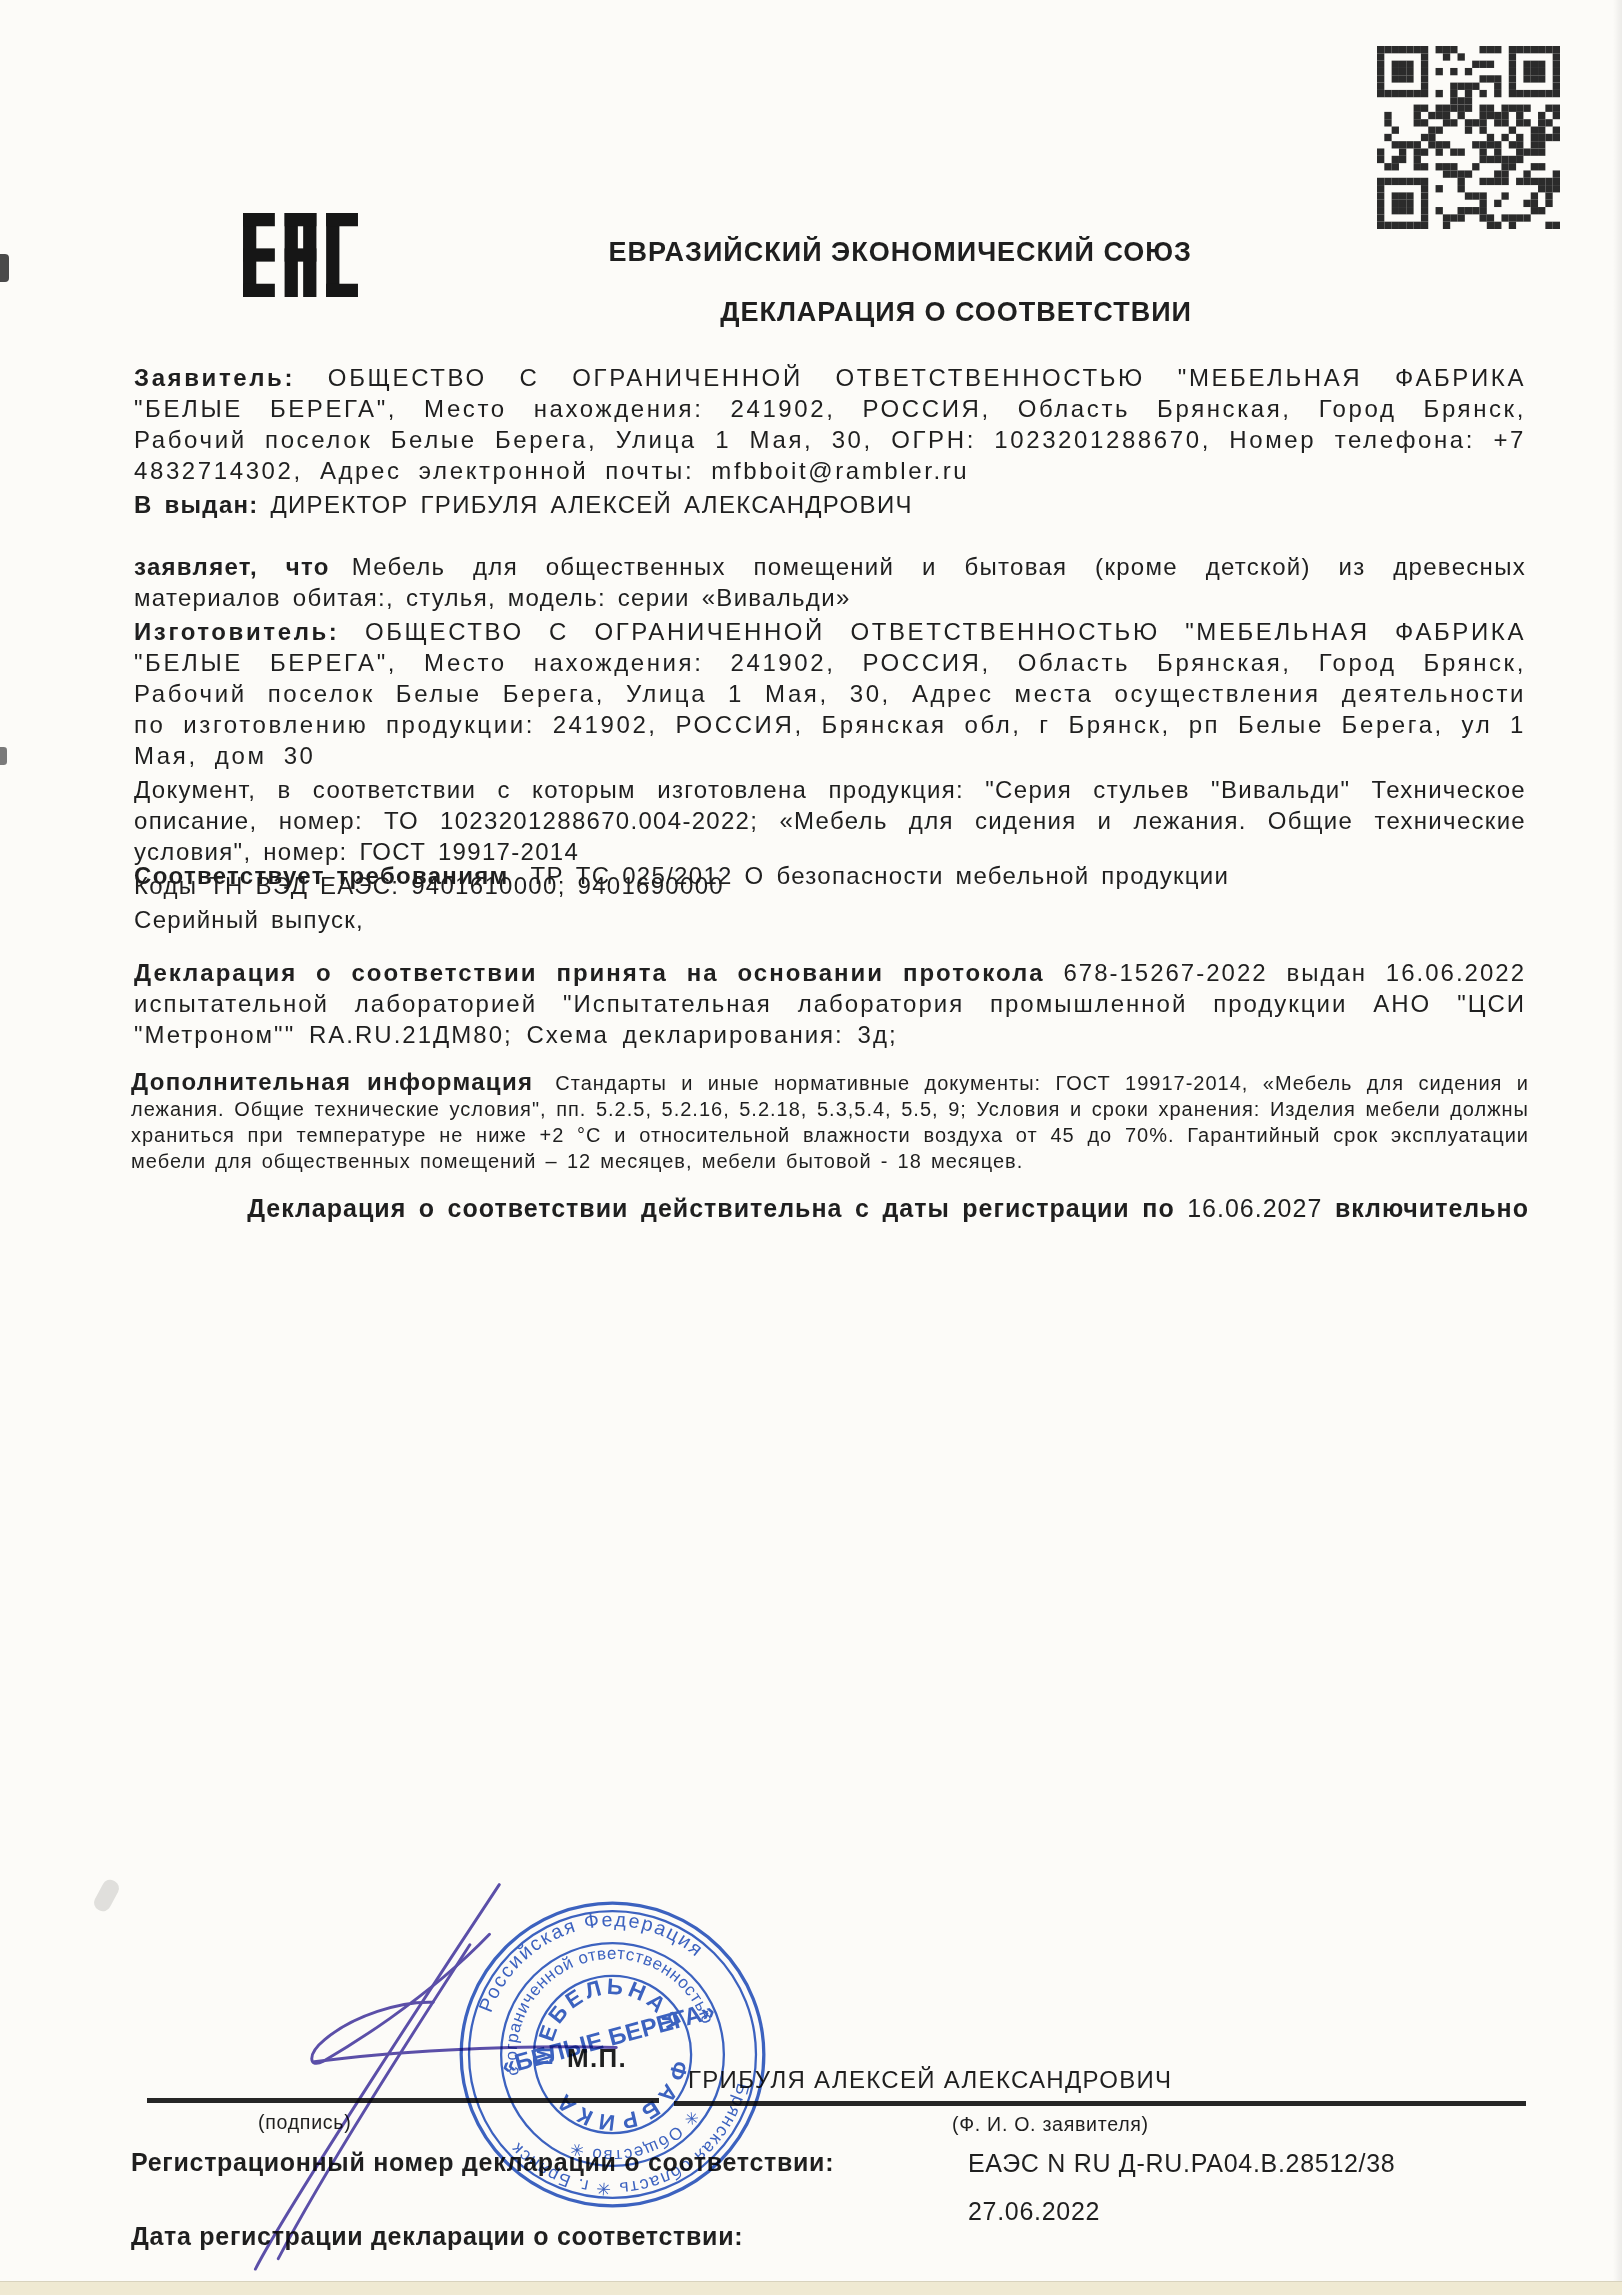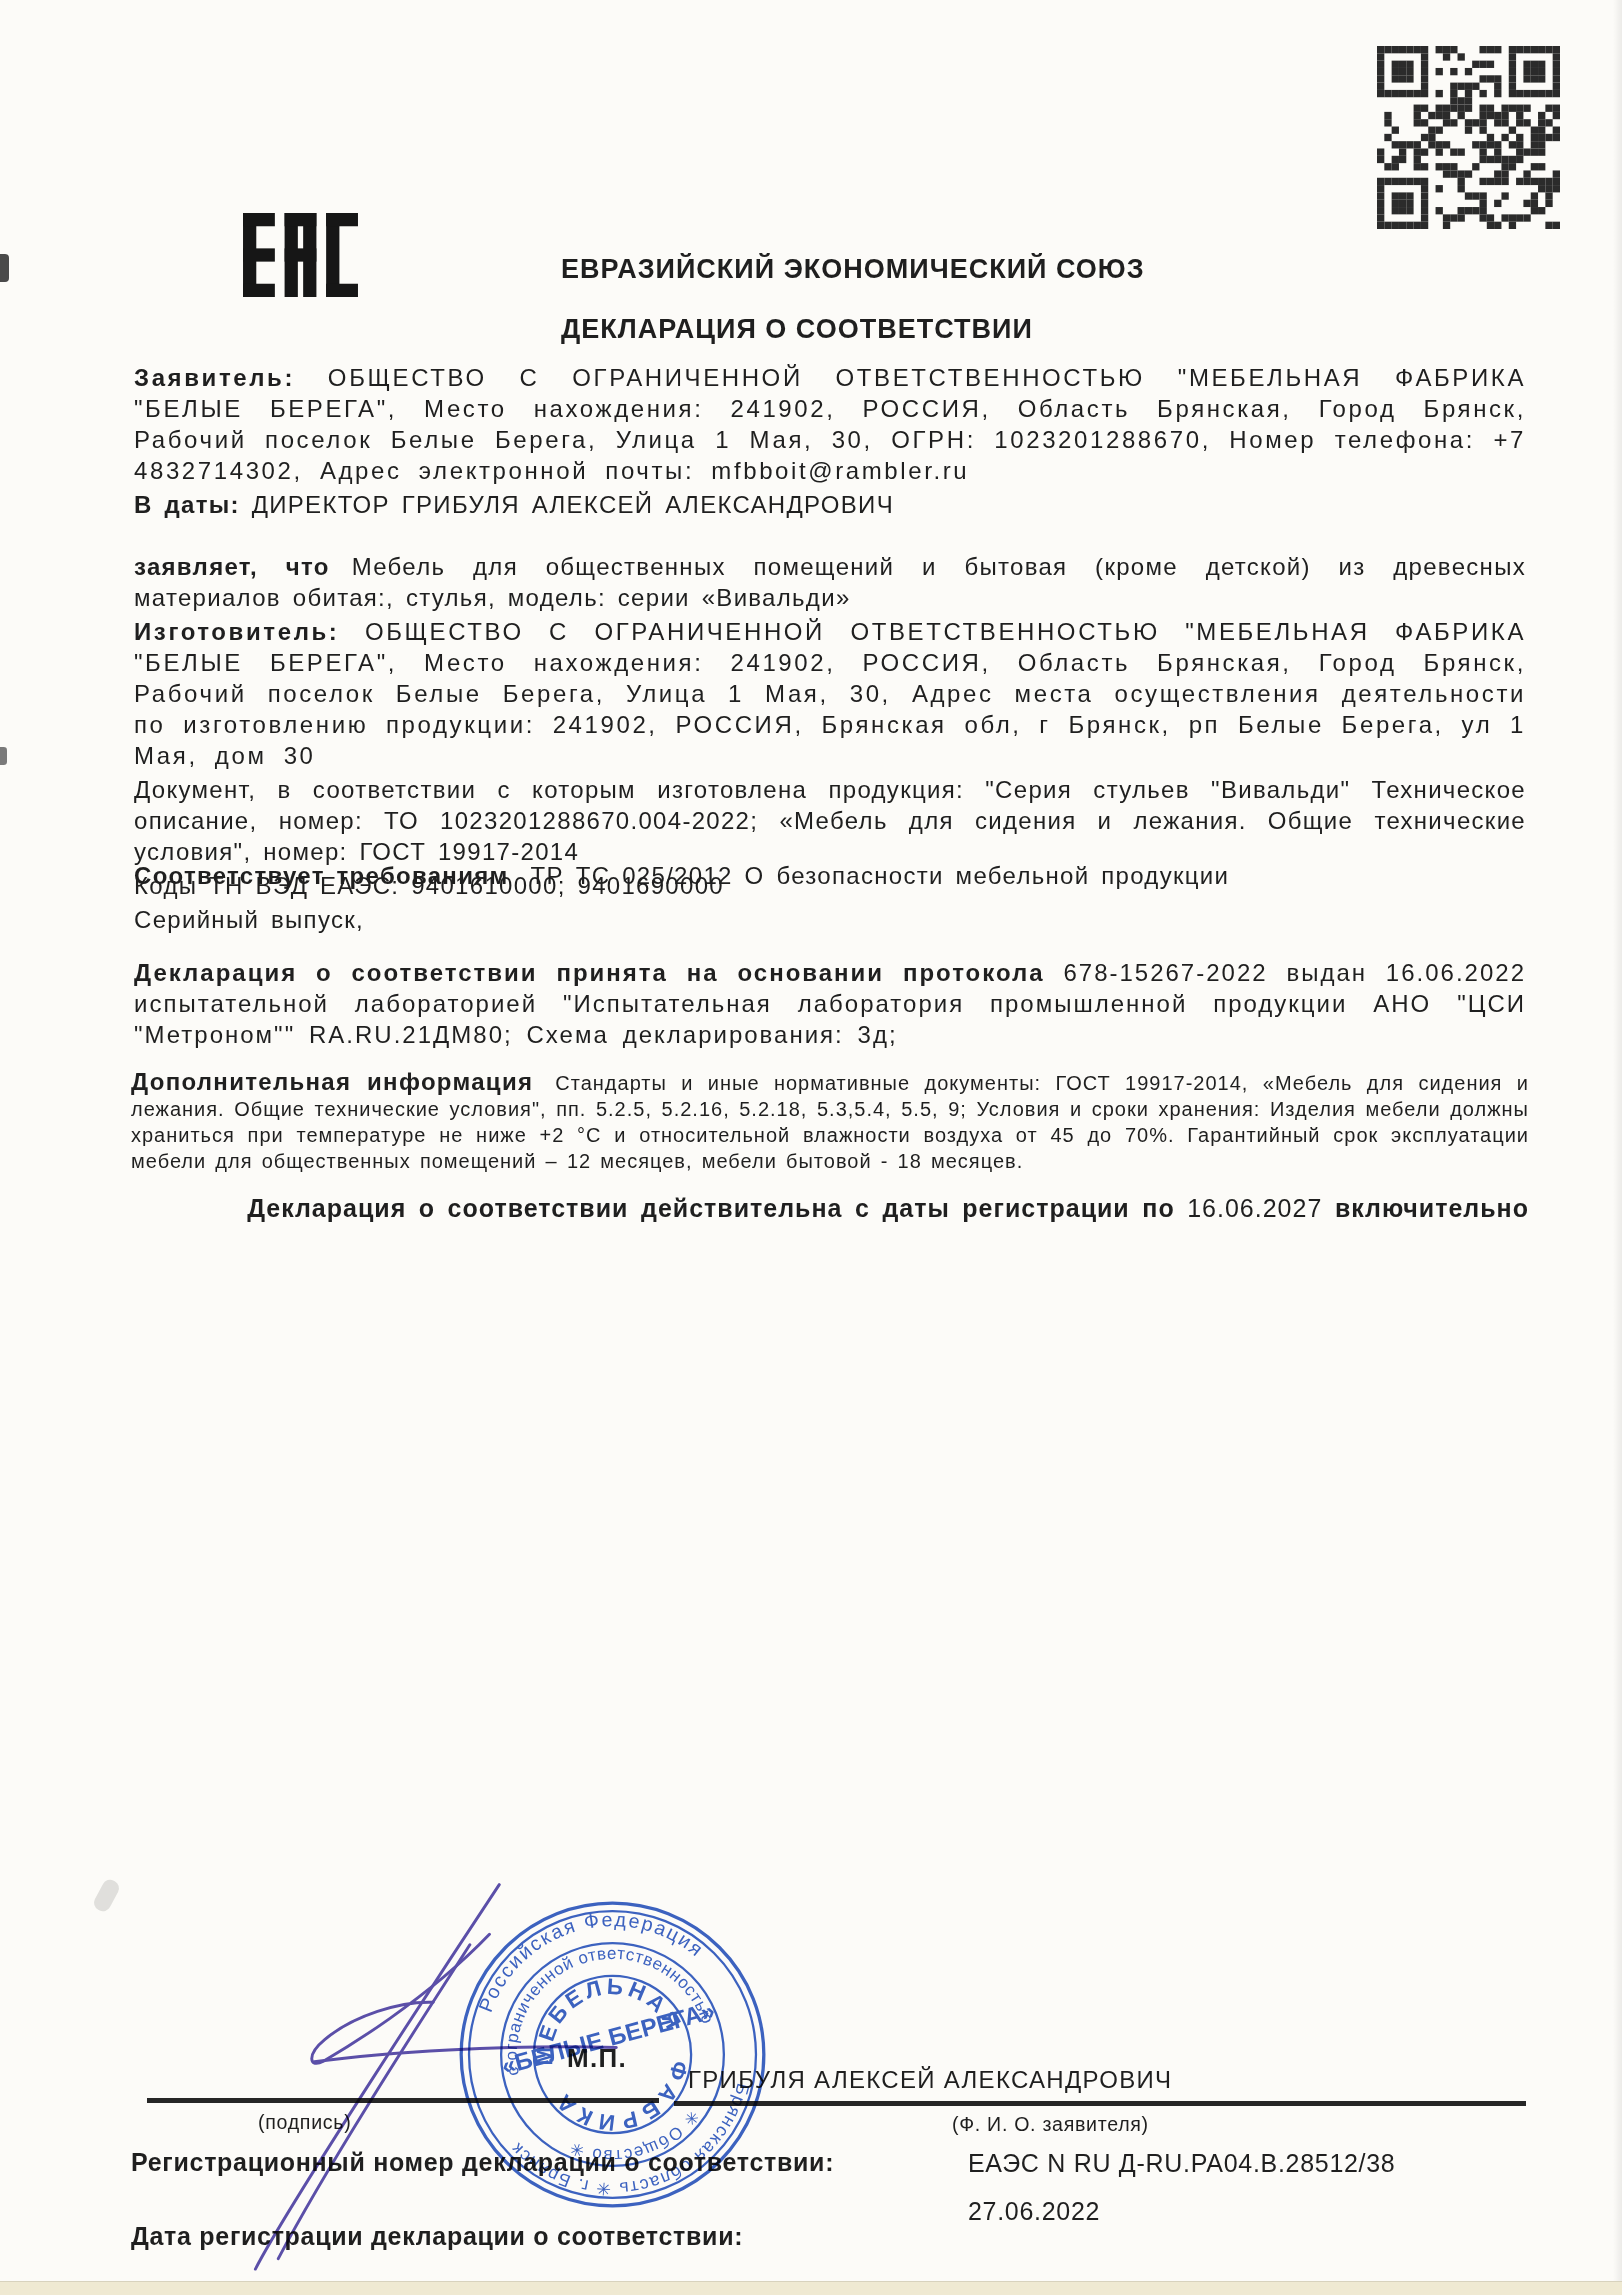--- a/index.html
+++ b/index.html
@@ -4,21 +4,21 @@
 <style>
   html,body{margin:0;padding:0;background:#e8e8e8;}
   .page{
     position:relative; width:1623px; height:2295px;
     background:#fcfbf8; overflow:hidden;
     font-family:"Liberation Sans", sans-serif; color:#1f1f1f;
     --stamp-blue:#2b55c0; --ink:#4b3da5;
   }
   
   .eac-logo{position:absolute; left:243px; top:213px; width:115px; height:84px;}
-  .titles{position:absolute; left:561px; top:254px; width:631px; text-align:left;}
+  .titles{position:absolute; left:561px; top:237px; width:631px; text-align:right;}
   .title-union{font-size:27px; font-weight:bold; letter-spacing:1px; white-space:nowrap;}
   .title-doc{margin-top:29px; font-size:27px; font-weight:bold; letter-spacing:1px; white-space:nowrap;}
   .qr{position:absolute; left:1377px; top:46px; width:183px; height:183px;}
   
   .blk{position:absolute; left:131px; width:1398px;}
   .p{margin:3px; font-size:24px; line-height:31px; text-align:justify; letter-spacing:1.3px; word-spacing:3.9px;}
   .p.wide{letter-spacing:2.6px; word-spacing:7.9px;}
   .p.mid{letter-spacing:2px; word-spacing:5.2px;}
   .bl{font-weight:bold;}
   .gap-r{margin-right:22px;}
@@ -367,21 +367,21 @@
       </g>
     </svg>
 
   <div class="titles">
     <div class="title-union">ЕВРАЗИЙСКИЙ ЭКОНОМИЧЕСКИЙ СОЮЗ</div>
     <div class="title-doc">ДЕКЛАРАЦИЯ О СООТВЕТСТВИИ</div>
   </div>
 
   <div class="blk" style="top:359px">
     <p class="p wide"><b class="bl">Заявитель:</b> <span>ОБЩЕСТВО С ОГРАНИЧЕННОЙ ОТВЕТСТВЕННОСТЬЮ "МЕБЕЛЬНАЯ ФАБРИКА "БЕЛЫЕ БЕРЕГА", Место нахождения: 241902, РОССИЯ, Область Брянская, Город Брянск, Рабочий поселок Белые Берега, Улица 1 Мая, 30, ОГРН: 1023201288670, Номер телефона: +7 4832714302, Адрес электронной почты: mfbboit@rambler.ru</span></p>
-    <p class="p" style="margin-top:1.3px"><b class="bl">В даты:</b> <span>ДИРЕКТОР ГРИБУЛЯ АЛЕКСЕЙ АЛЕКСАНДРОВИЧ</span></p>
+    <p class="p" style="margin-top:1.3px"><b class="bl">В выдан:</b> <span>ДИРЕКТОР ГРИБУЛЯ АЛЕКСЕЙ АЛЕКСАНДРОВИЧ</span></p>
   </div>
 
   <div class="blk" style="top:548px">
     <p class="p"><b class="bl gap-r">заявляет, что</b><span>Мебель для общественных помещений и бытовая (кроме детской) из древесных материалов обитая:, стулья, модель: серии «Вивальди»</span></p>
     <p class="p wide"><b class="bl">Изготовитель:</b> <span>ОБЩЕСТВО С ОГРАНИЧЕННОЙ ОТВЕТСТВЕННОСТЬЮ "МЕБЕЛЬНАЯ ФАБРИКА "БЕЛЫЕ БЕРЕГА", Место нахождения: 241902, РОССИЯ, Область Брянская, Город Брянск, Рабочий поселок Белые Берега, Улица 1 Мая, 30, Адрес места осуществления деятельности по изготовлению продукции: 241902, РОССИЯ, Брянская обл, г Брянск, рп Белые Берега, ул 1 Мая, дом 30</span></p>
     <p class="p">Документ, в соответствии с которым изготовлена продукция: "Серия стульев "Вивальди" Техническое описание, номер: ТО 1023201288670.004-2022; «Мебель для сидения и лежания. Общие технические условия", номер:  ГОСТ 19917-2014</p>
     <p class="p">Коды ТН ВЭД ЕАЭС: 9401610000; 9401690000</p>
     <p class="p">Серийный выпуск,</p>
   </div>
 

